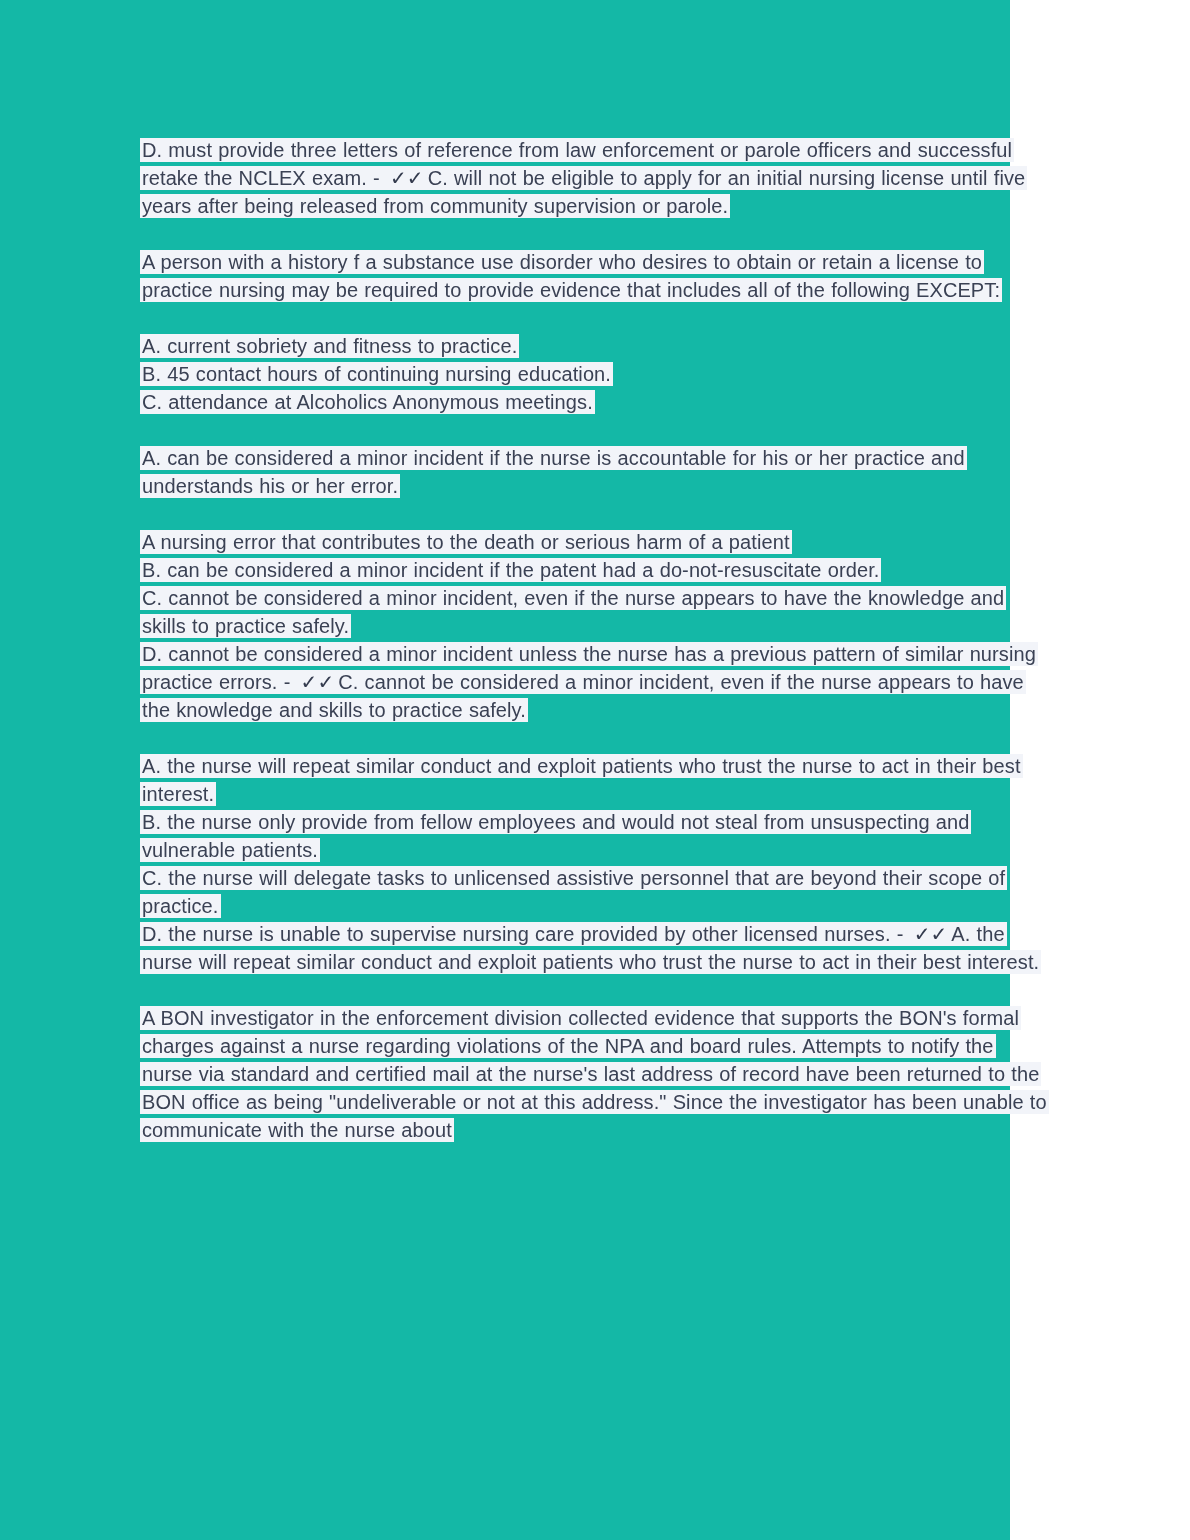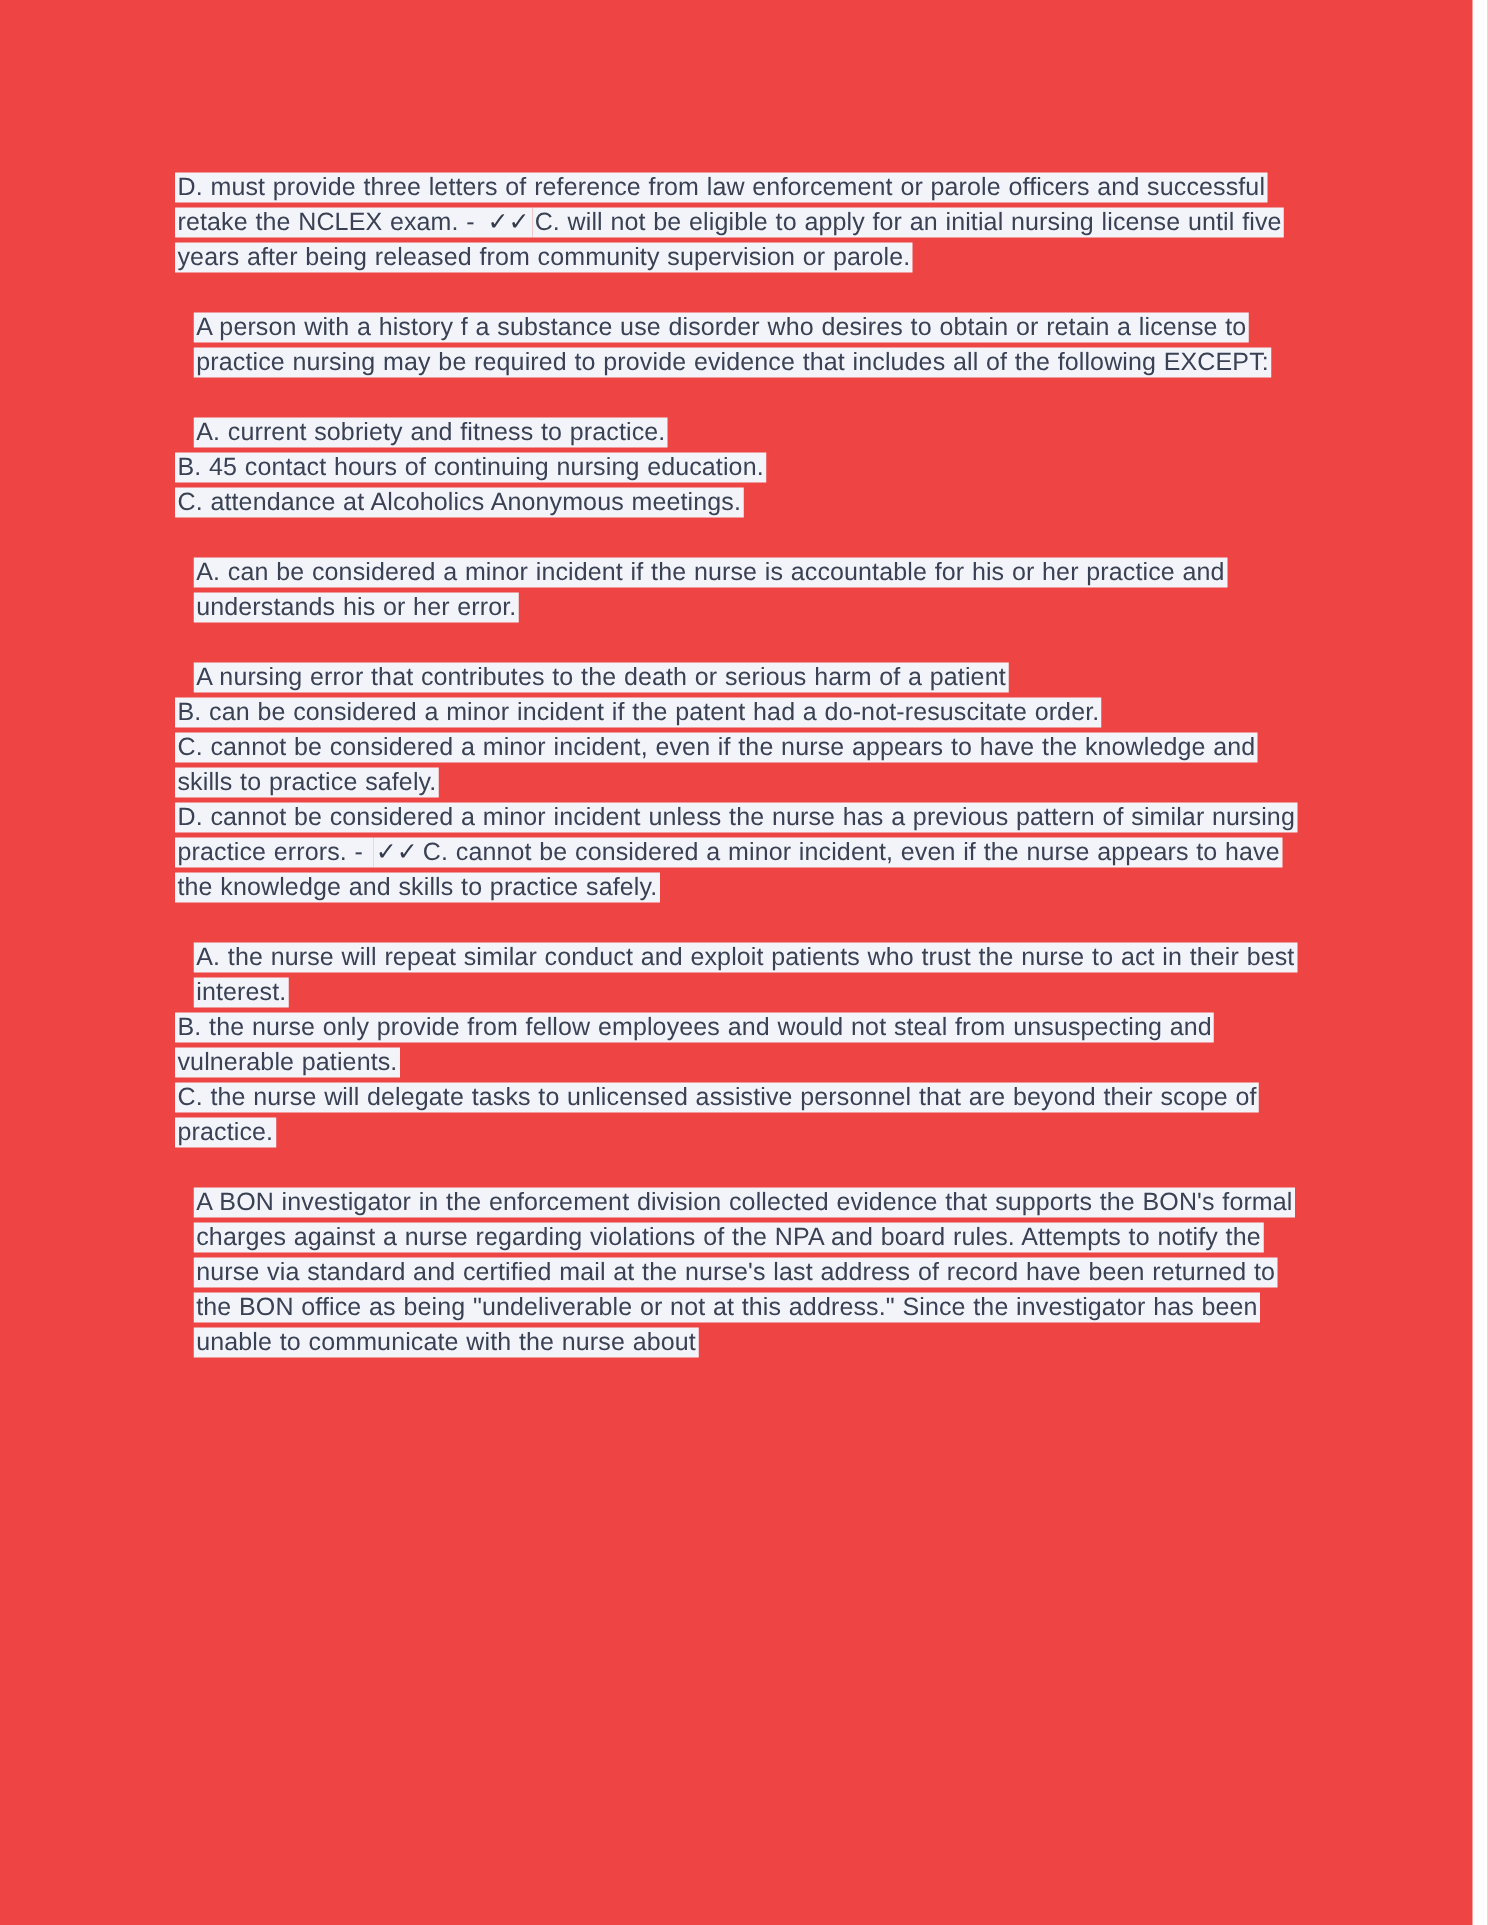--- a/index.html
+++ b/index.html
@@ -8,39 +8,38 @@
     background: #ffffff;
   }
   body {
     width: 1190px;
     height: 1540px;
     overflow: hidden;
     font-family: "Liberation Sans", "DejaVu Sans", sans-serif;
   }
   .page {
     box-sizing: border-box;
-    width: 1178px;
+    width: 1010px;
     height: 1540px;
     padding: 136px 0 0 140px;
-    background: #ef4444;
+    background: #14b8a6;
   }
   .content {
     width: 908px;
   }
   p.para {
     margin: 0;
     font-size: 20px;
     line-height: 28px;
     color: #3a4154;
     letter-spacing: 0.1px;
     word-spacing: 0.5px;
   }
   p.para.spaced {
     margin-top: 28px;
-    margin-left: 15px;
   }
   .hl {
     background-color: #f2f4f9;
     padding: 1px 2px;
     -webkit-box-decoration-break: clone;
     box-decoration-break: clone;
   }
   .check {
     font-weight: 700;
     color: #343b4e;
@@ -57,15 +56,16 @@
       <p class="para"><span class="hl">B. 45 contact hours of continuing nursing education.</span></p>
       <p class="para"><span class="hl">C. attendance at Alcoholics Anonymous meetings.</span></p>
       <p class="para spaced"><span class="hl">A. can be considered a minor incident if the nurse is accountable for his or her practice and understands his or her error.</span></p>
       <p class="para spaced"><span class="hl">A nursing error that contributes to the death or serious harm of a patient</span></p>
       <p class="para"><span class="hl">B. can be considered a minor incident if the patent had a do-not-resuscitate order.</span></p>
       <p class="para"><span class="hl">C. cannot be considered a minor incident, even if the nurse appears to have the knowledge and skills to practice safely.</span></p>
       <p class="para"><span class="hl">D. cannot be considered a minor incident unless the nurse has a previous pattern of similar nursing practice errors. - </span><span class="hl check">✓✓</span><span class="hl">C. cannot be considered a minor incident, even if the nurse appears to have the knowledge and skills to practice safely.</span></p>
       <p class="para spaced"><span class="hl">A. the nurse will repeat similar conduct and exploit patients who trust the nurse to act in their best interest.</span></p>
       <p class="para"><span class="hl">B. the nurse only provide from fellow employees and would not steal from unsuspecting and vulnerable patients.</span></p>
       <p class="para"><span class="hl">C. the nurse will delegate tasks to unlicensed assistive personnel that are beyond their scope of practice.</span></p>
+      <p class="para"><span class="hl">D. the nurse is unable to supervise nursing care provided by other licensed nurses. - </span><span class="hl check">✓✓</span><span class="hl">A. the nurse will repeat similar conduct and exploit patients who trust the nurse to act in their best interest.</span></p>
       <p class="para spaced"><span class="hl">A BON investigator in the enforcement division collected evidence that supports the BON's formal charges against a nurse regarding violations of the NPA and board rules. Attempts to notify the nurse via standard and certified mail at the nurse's last address of record have been returned to the BON office as being "undeliverable or not at this address." Since the investigator has been unable to communicate with the nurse about</span></p>
     </div>
 </div>
 
 </body></html>

